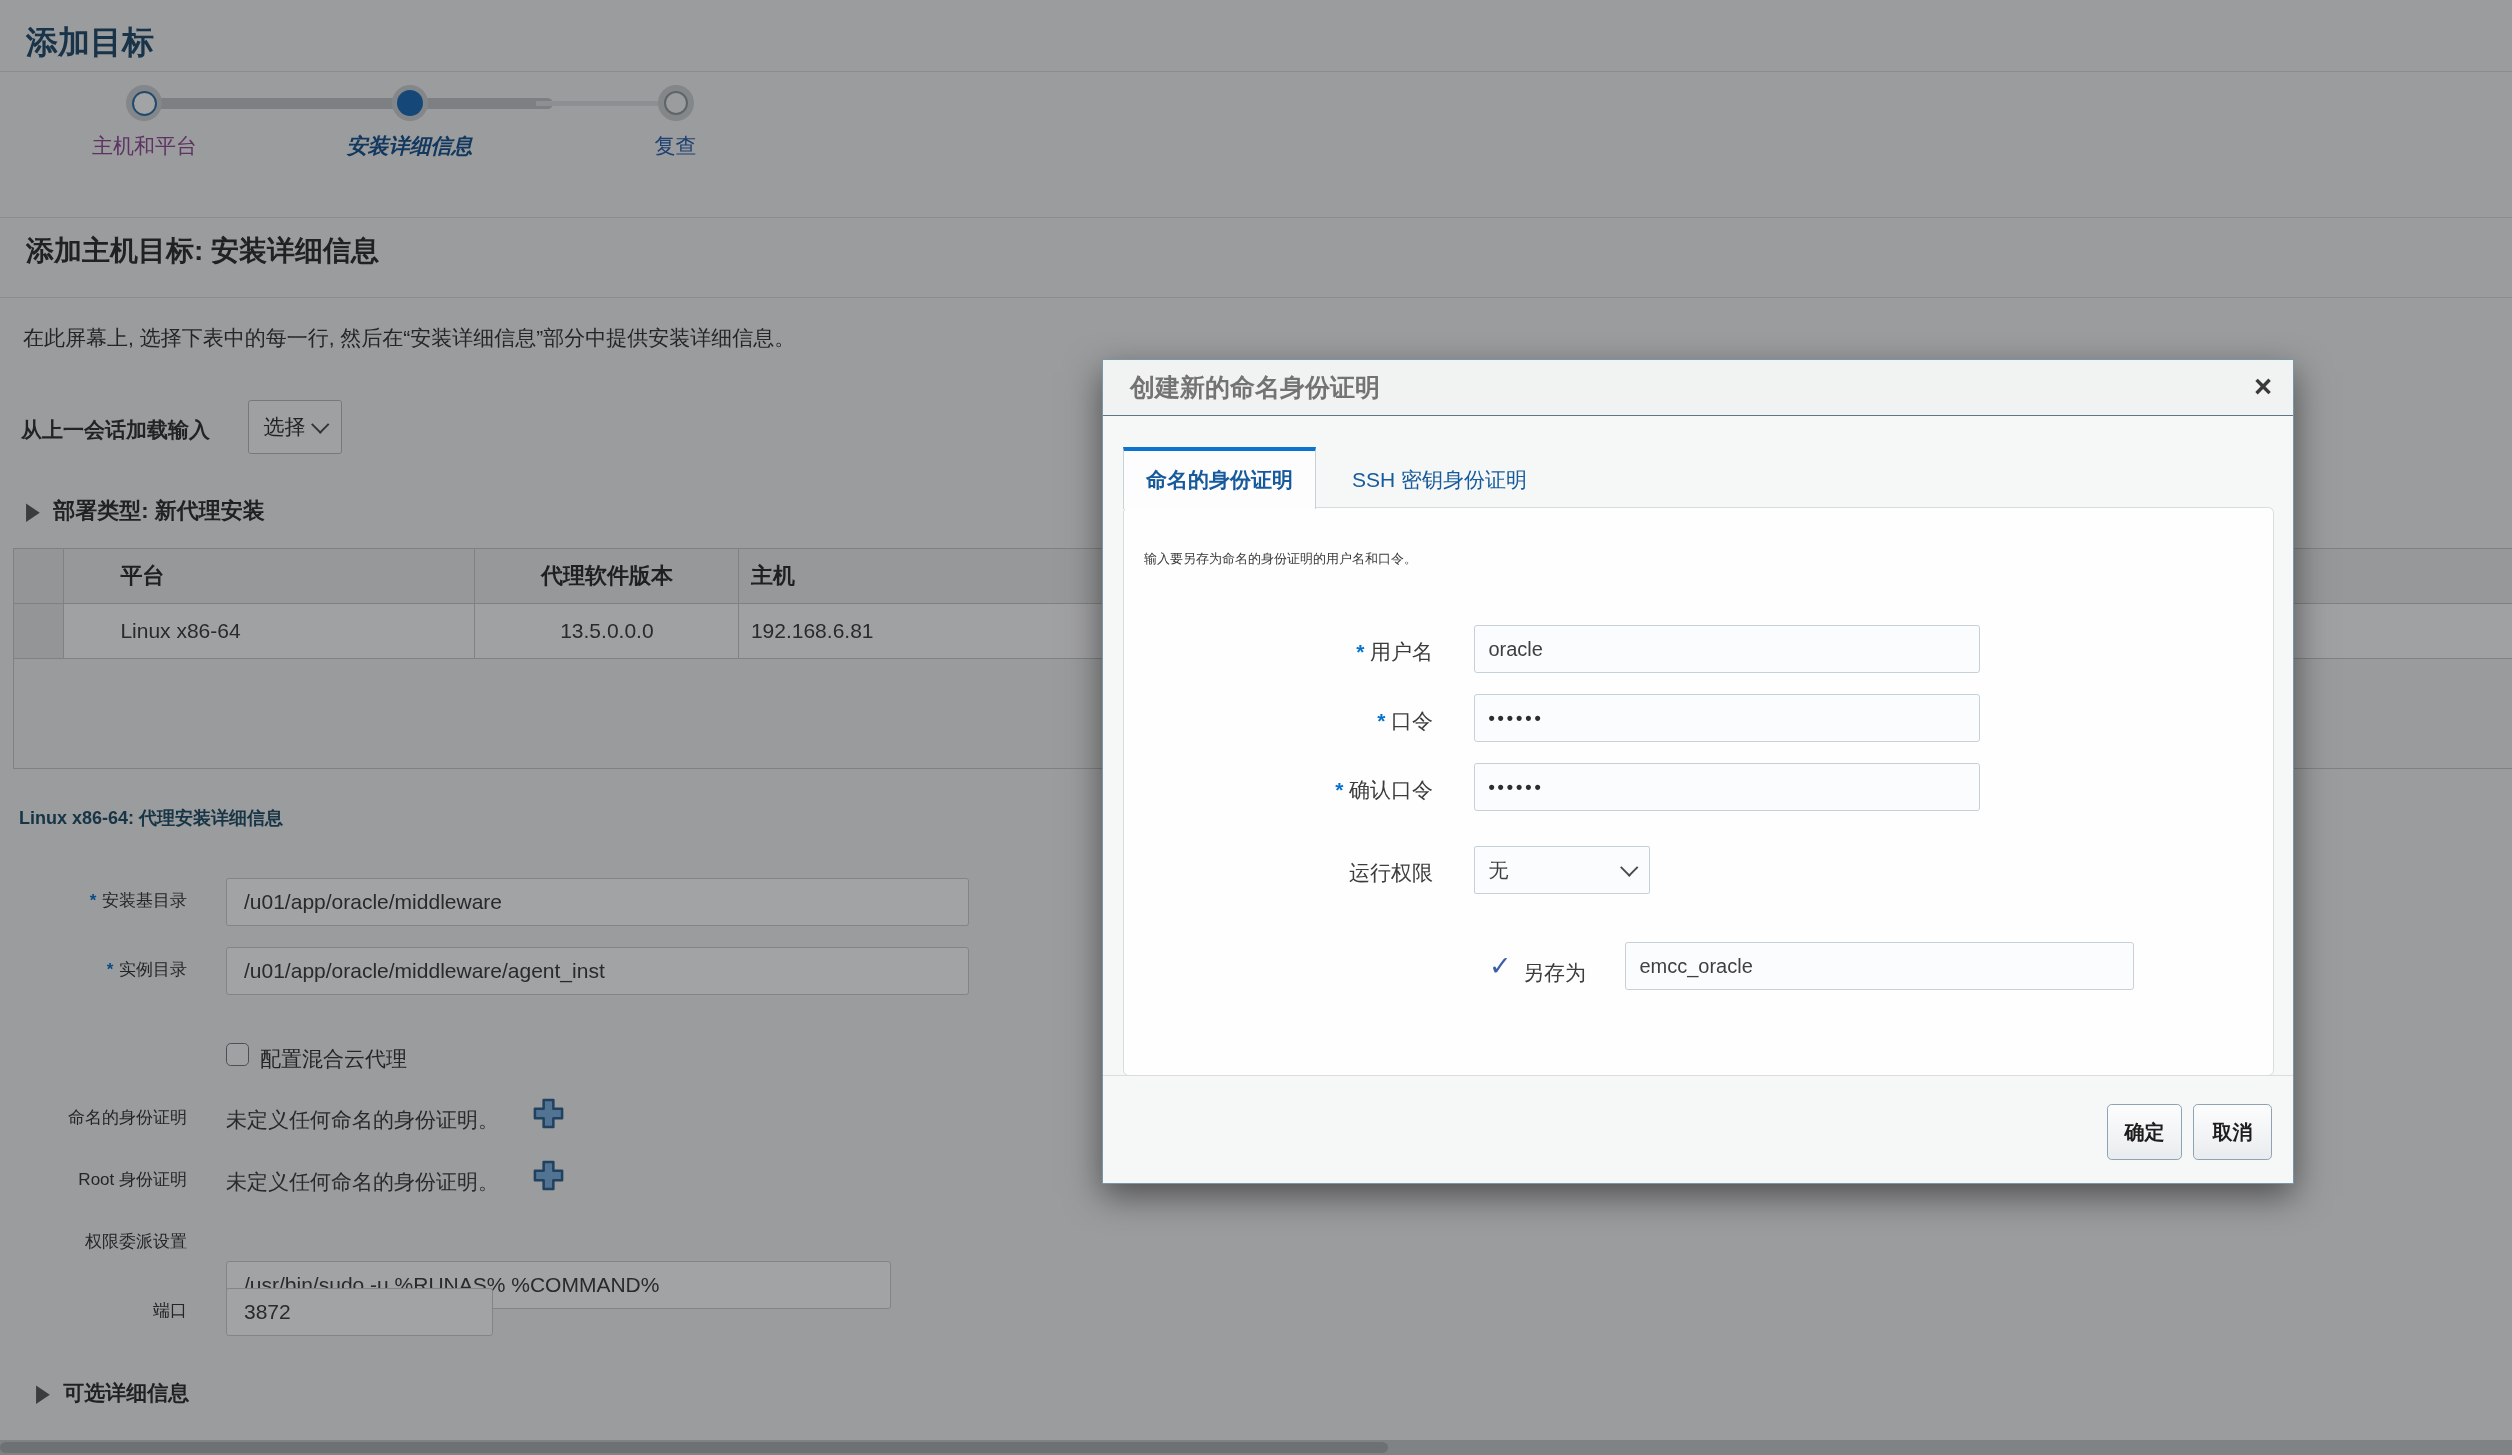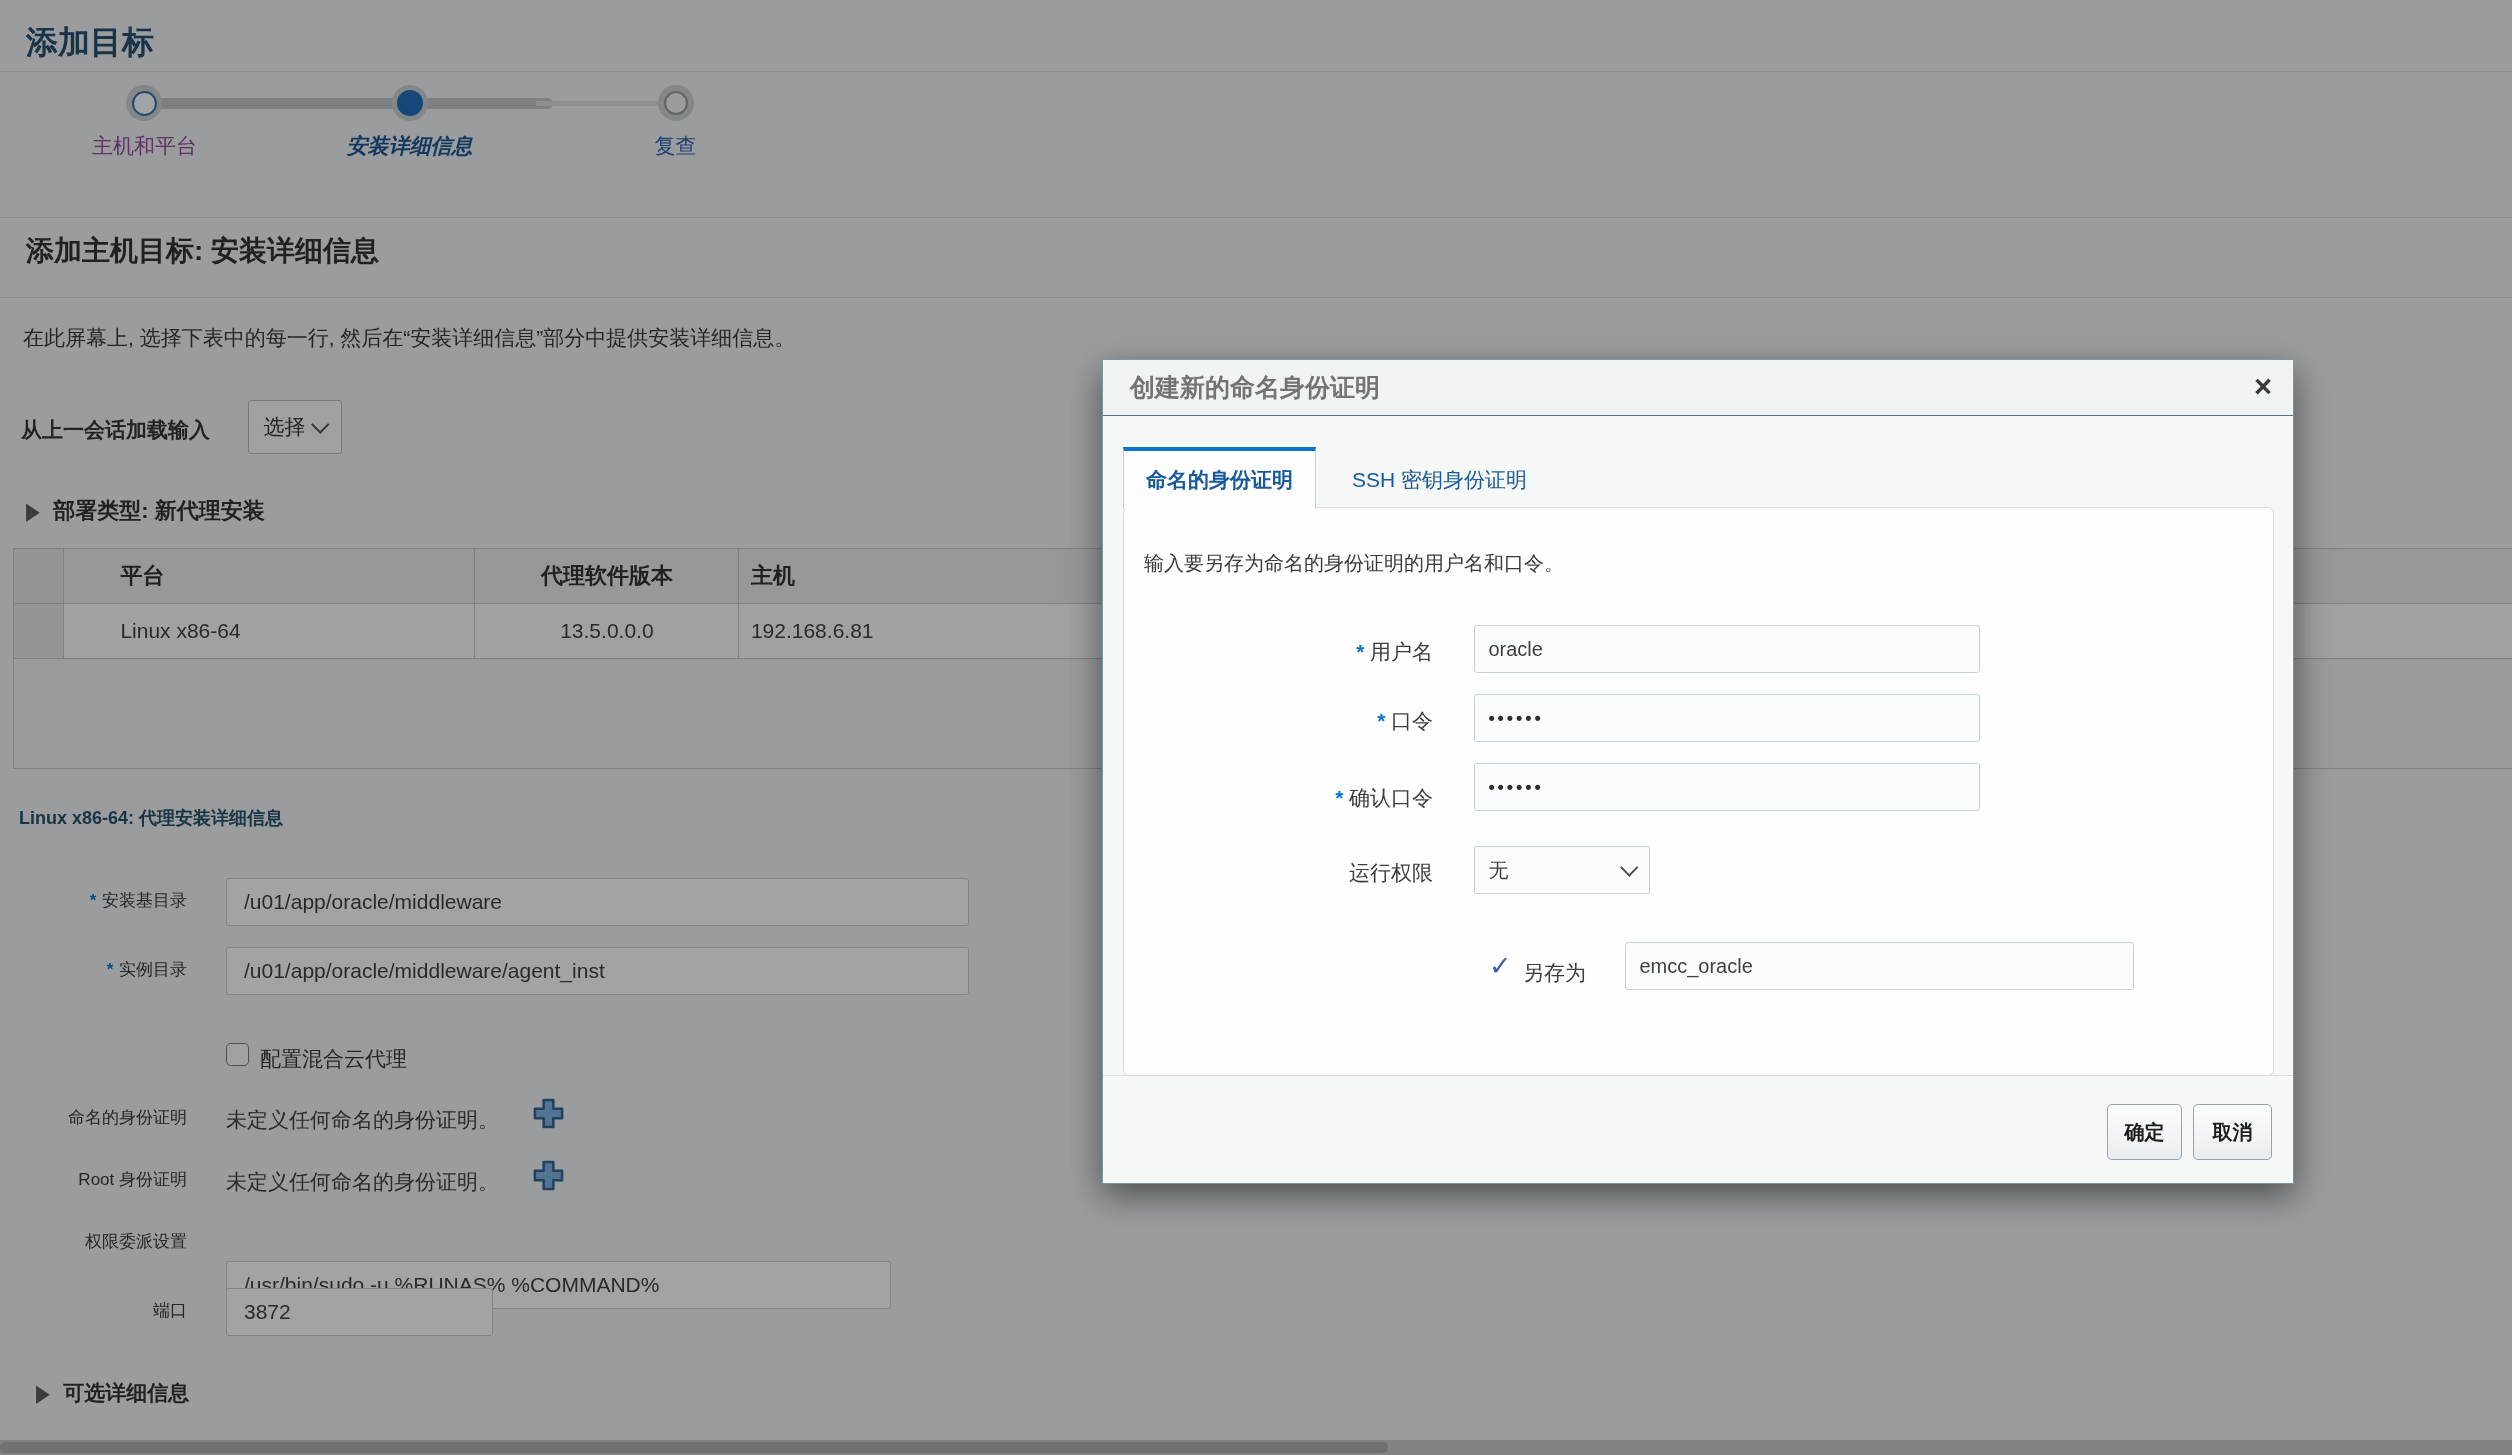--- a/index.html
+++ b/index.html
@@ -66,21 +66,21 @@
     display:flex;align-items:center;box-sizing:border-box;}
   .dlg-title{margin-left:27px;font-size:25px;font-weight:bold;color:#737373;}
   .dlg-close{position:absolute;right:21px;top:7.7px;font-size:31px;font-weight:bold;color:#3a3a3a;cursor:pointer;line-height:38px;}
   .tab-active{position:absolute;left:20px;top:87px;width:193px;height:62px;background:#fdfdfe;
     border:1px solid #c9d2d7;border-top:4.8px solid #0a74cf;border-bottom:none;box-sizing:border-box;z-index:3;
     display:flex;align-items:center;justify-content:center;font-size:21px;font-weight:bold;color:#175a9b;cursor:pointer;}
   .tab-inactive{position:absolute;left:230px;top:92px;height:56px;display:flex;align-items:center;
     font-size:21px;color:#175a9b;cursor:pointer;padding:0 19px;}
   .dlg-panel{position:absolute;left:20px;top:147px;width:1151px;height:569px;background:#fefefe;
     border:1px solid #d7dcdf;border-radius:5.7px;box-sizing:border-box;}
-  .dlg-instruction{position:absolute;left:20px;top:42px;font-size:20px;color:#3a3a3a;}
+  .dlg-instruction{position:absolute;left:20px;top:42px;font-size:13px;color:#3a3a3a;}
   .dlg-label{position:absolute;left:0;width:309px;text-align:right;font-size:21px;color:#3c3c3c;}
   .dlg-input{position:absolute;left:350px;width:506px;height:48px;border:1px solid #c6d0d8;background:#fbfcfd;border-radius:2.9px;
     box-sizing:border-box;display:flex;align-items:center;padding-left:13.4px;font-size:20px;color:#3f3f3f;}
   .dots{font-size:18px;font-weight:bold;letter-spacing:2.9px;color:#2e2e2e;}
   .dlg-select{position:absolute;left:350px;top:338px;width:176px;height:48px;border:1px solid #c6d0d8;background:#fbfcfd;
     border-radius:1.9px;box-sizing:border-box;display:flex;align-items:center;justify-content:space-between;
     padding:0 13.4px;font-size:20px;color:#3f3f3f;cursor:pointer;}
   .checkmark{position:absolute;left:365px;top:442px;font-size:27px;font-weight:bold;color:#3d5fa8;}
   .saveas-label{position:absolute;left:399px;top:451px;font-size:21px;color:#3c3c3c;}
   .dlg-footer-divider{position:absolute;left:0;right:0;top:715px;height:1px;background:#dcdcdc;}
@@ -213,21 +213,21 @@
         <span>oracle</span>
       </div>
 
       <div class="dlg-label" style="top:199px;">
         <span class="req">*</span><span>口令</span>
       </div>
       <div class="dlg-input" style="top:186px;">
         <span class="dots">••••••</span>
       </div>
 
-      <div class="dlg-label" style="top:268px;margin-top:8px;">
+      <div class="dlg-label" style="top:268px;">
         <span class="req">*</span><span>确认口令</span>
       </div>
       <div class="dlg-input" style="top:255px;">
         <span class="dots">••••••</span>
       </div>
 
       <div class="dlg-label" style="top:351px;">运行权限</div>
       <div class="dlg-select">
         <span>无</span>
         <span class="chev"></span>

